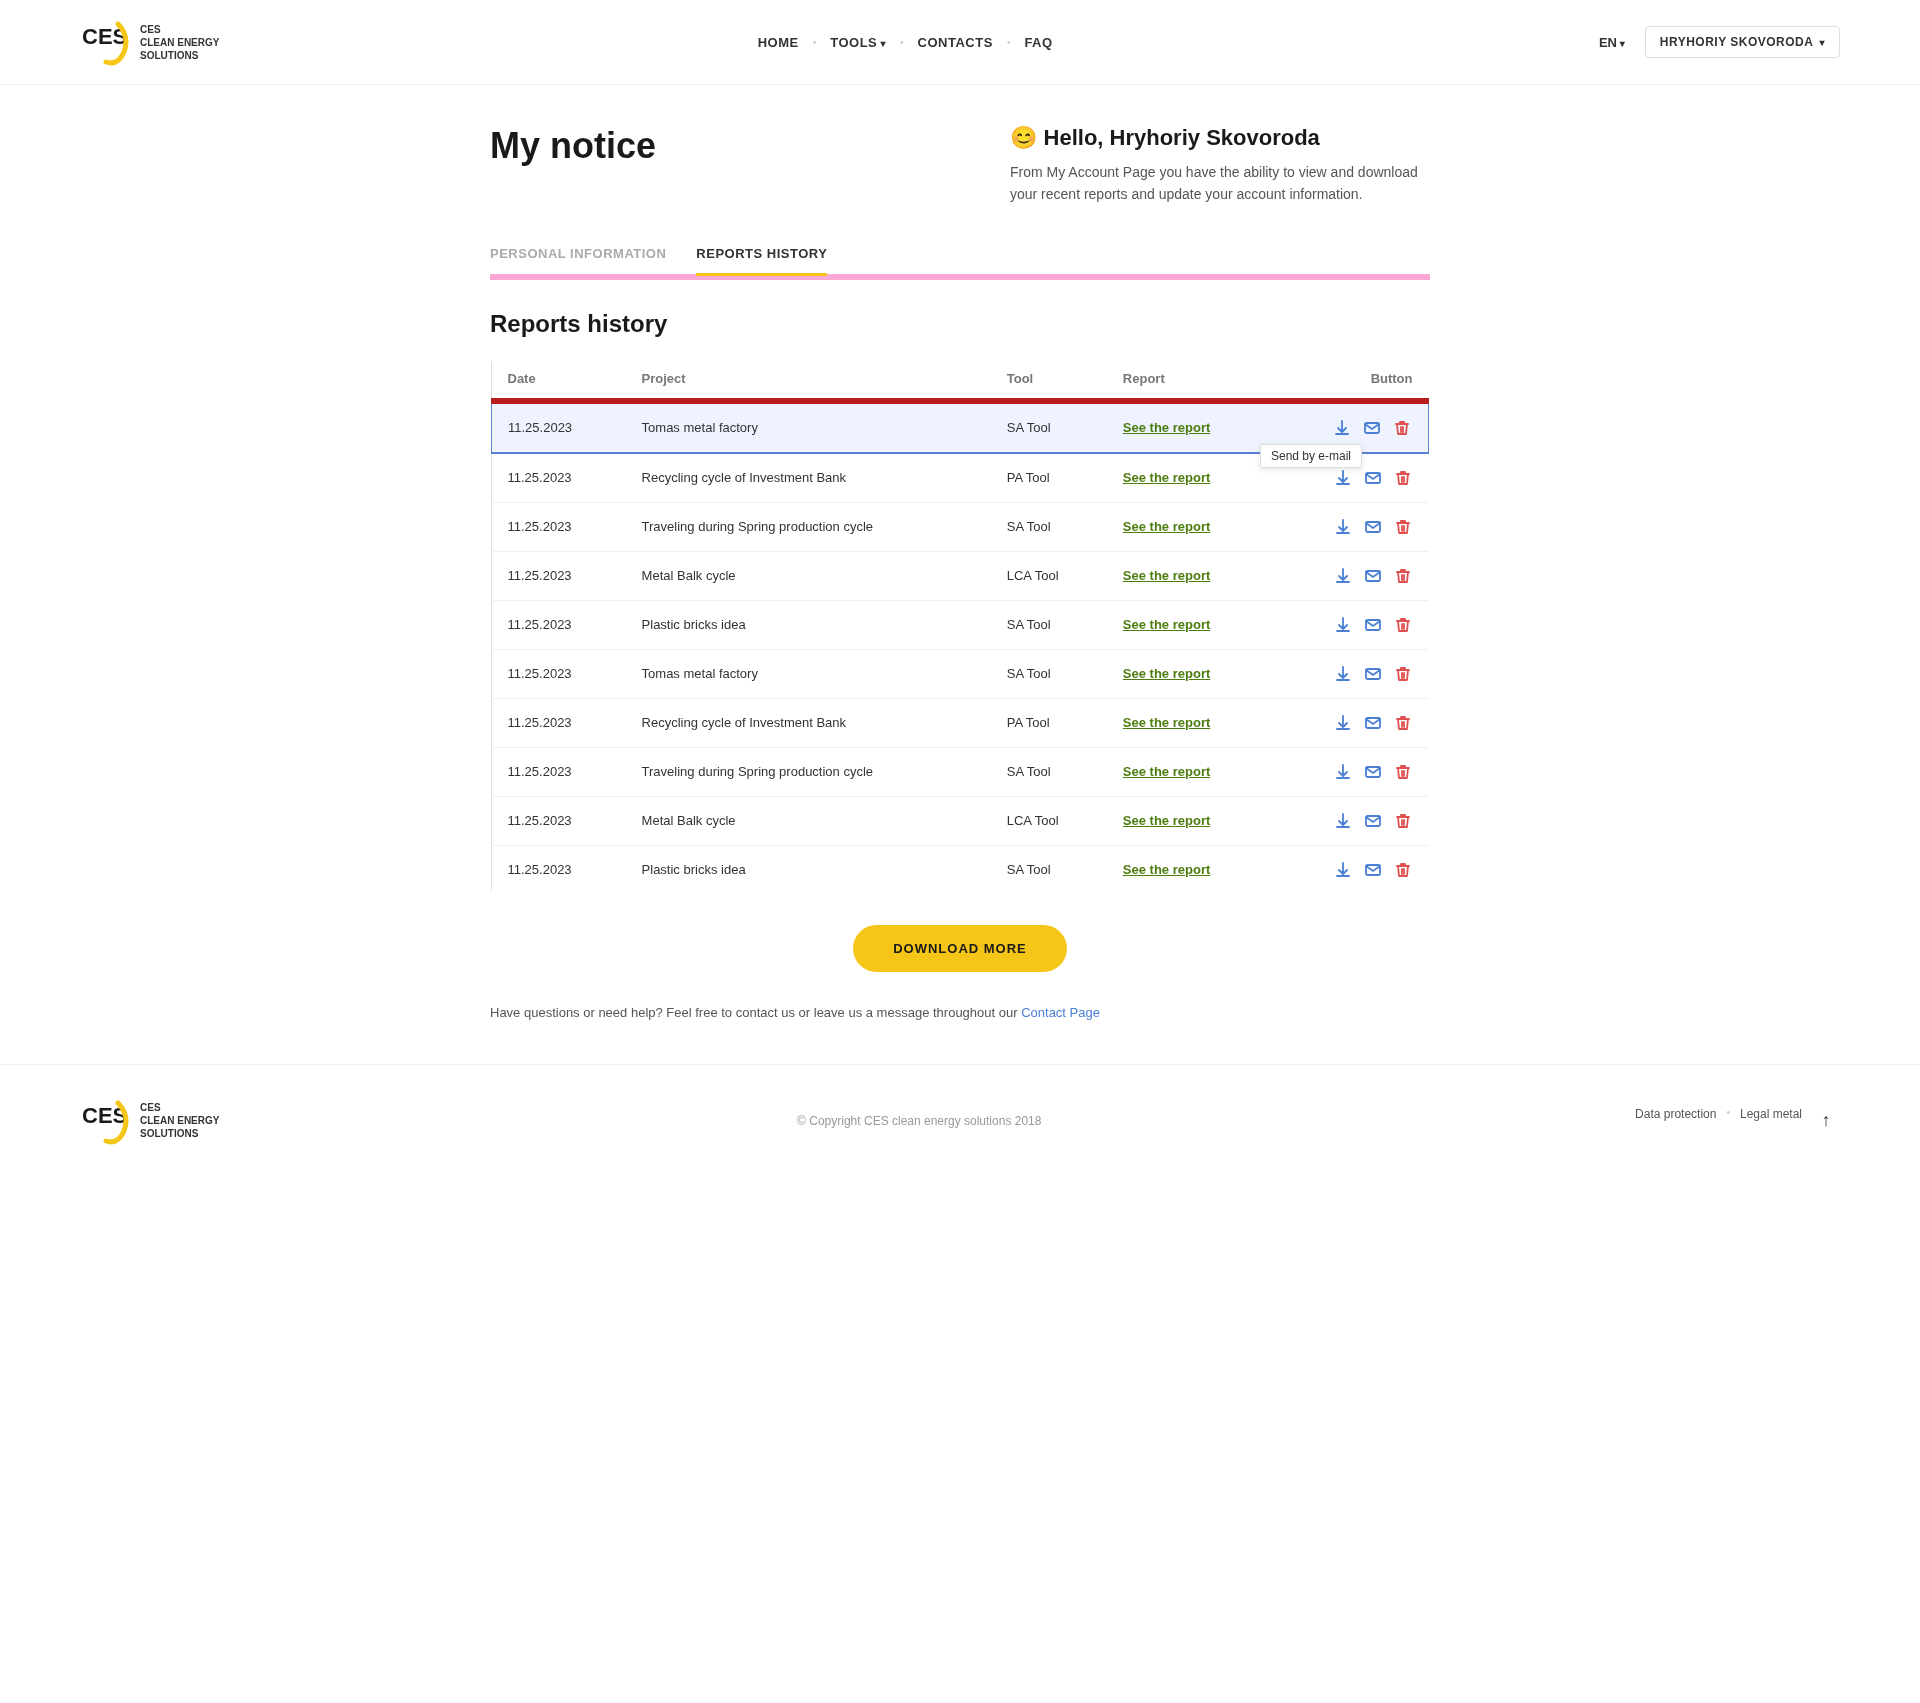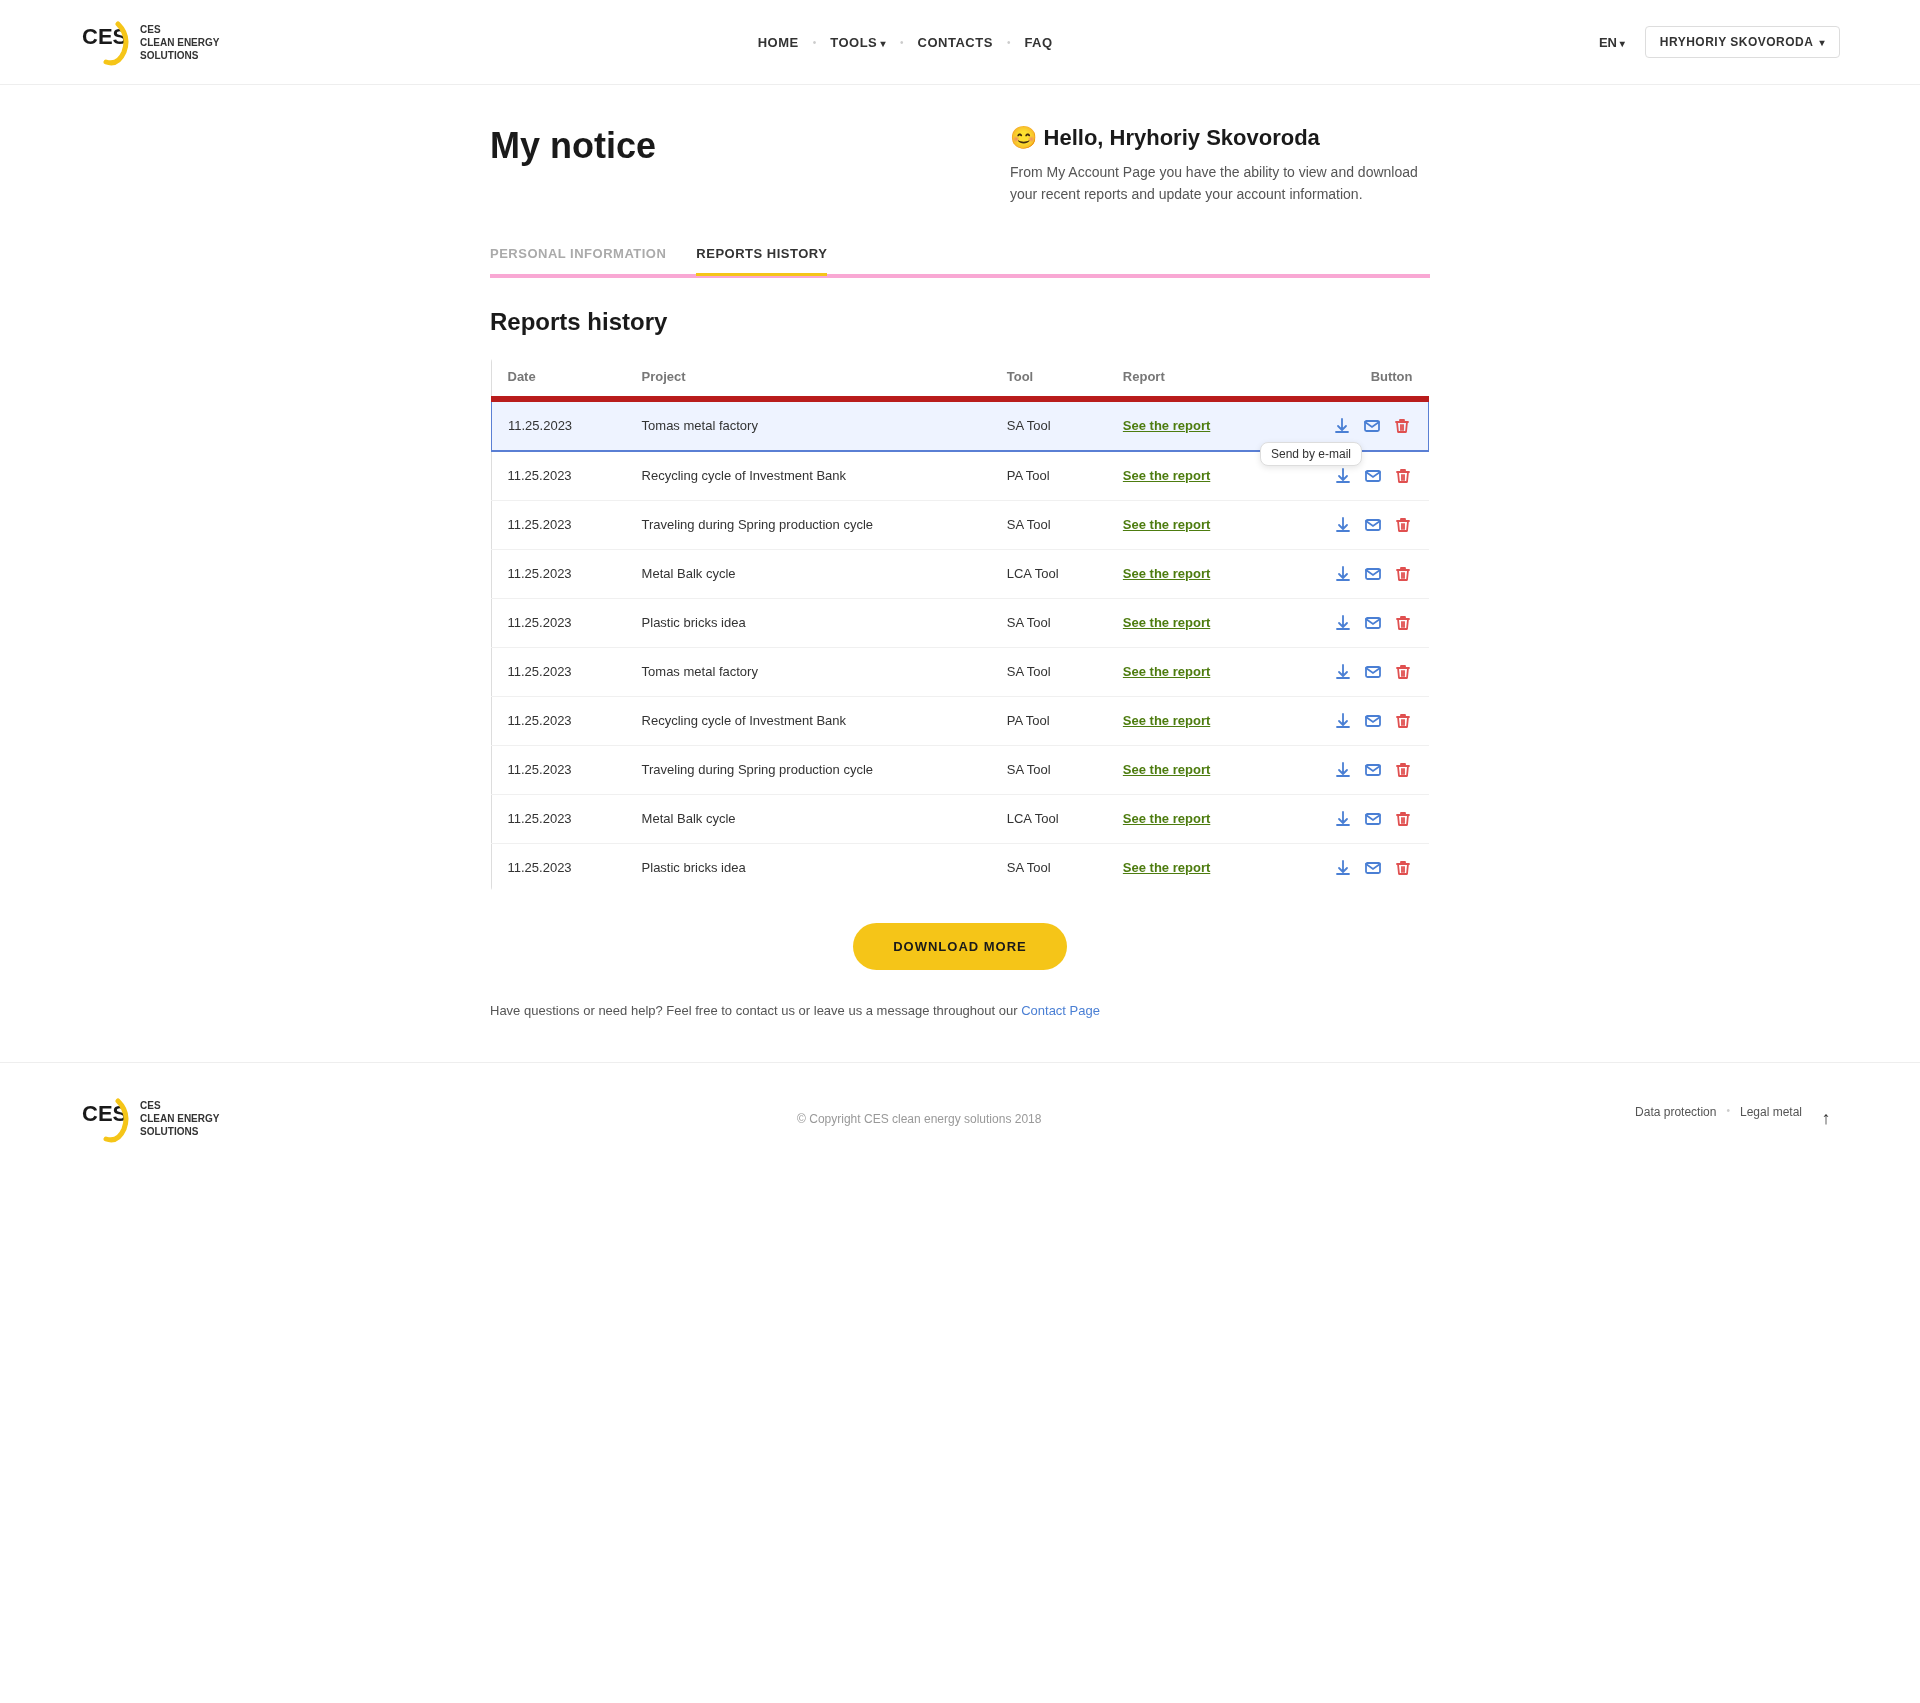--- a/index.html
+++ b/index.html
@@ -110,21 +110,21 @@
     .welcome-desc {
       font-size: 14px;
       color: #555;
       line-height: 1.6;
     }
 
     
     .tabs {
       display: flex;
       gap: 30px;
-      border-bottom: 4px solid #f9a8d4;
+      border-bottom: 6px solid #f9a8d4;
       margin-bottom: 30px;
     }
     .tab {
       font-size: 13px;
       font-weight: 600;
       color: #aaa;
       letter-spacing: 0.5px;
       text-transform: uppercase;
       padding-bottom: 12px;
       cursor: pointer;
@@ -199,21 +199,21 @@
     .download-icon { color: #5a7fd4; }
     .email-icon { color: #5a7fd4; }
     .delete-icon { color: #e05050; }
 
     .tooltip {
       position: absolute;
       bottom: -30px;
       right: 20px;
       background: #fff;
       border: 1px solid #ddd;
-      border-radius: 8px;
+      border-radius: 2px;
       padding: 4px 10px;
       font-size: 12px;
       color: #333;
       white-space: nowrap;
       box-shadow: 0 2px 6px rgba(0,0,0,0.1);
       z-index: 10;
     }
 
     
     .download-more-row {

